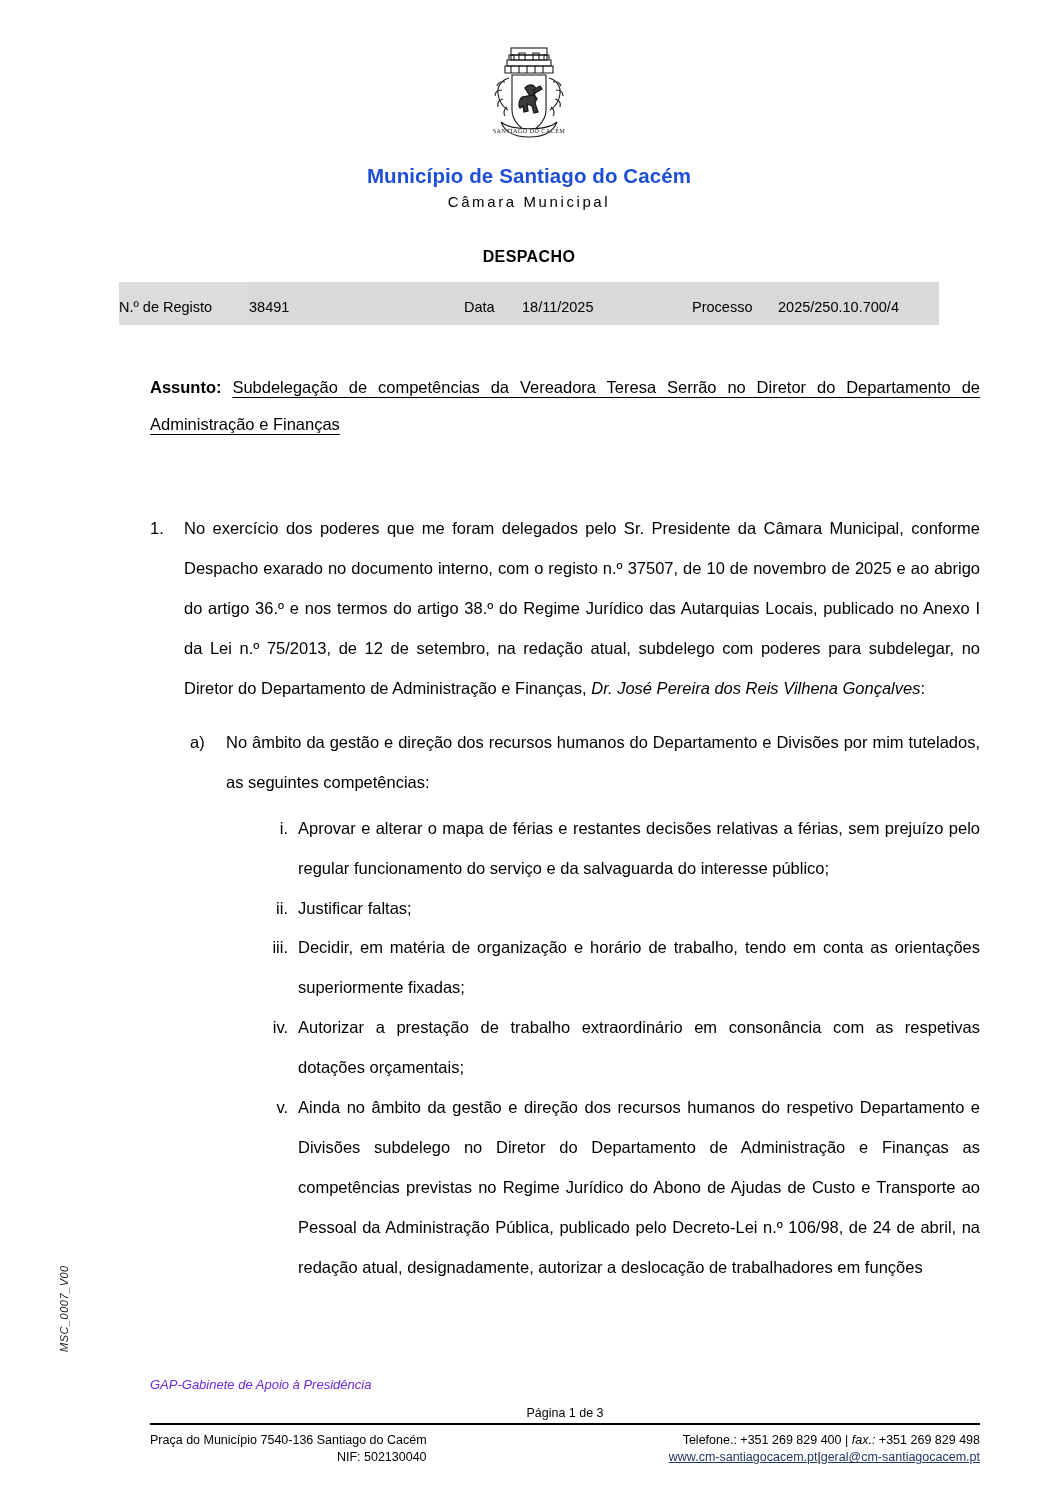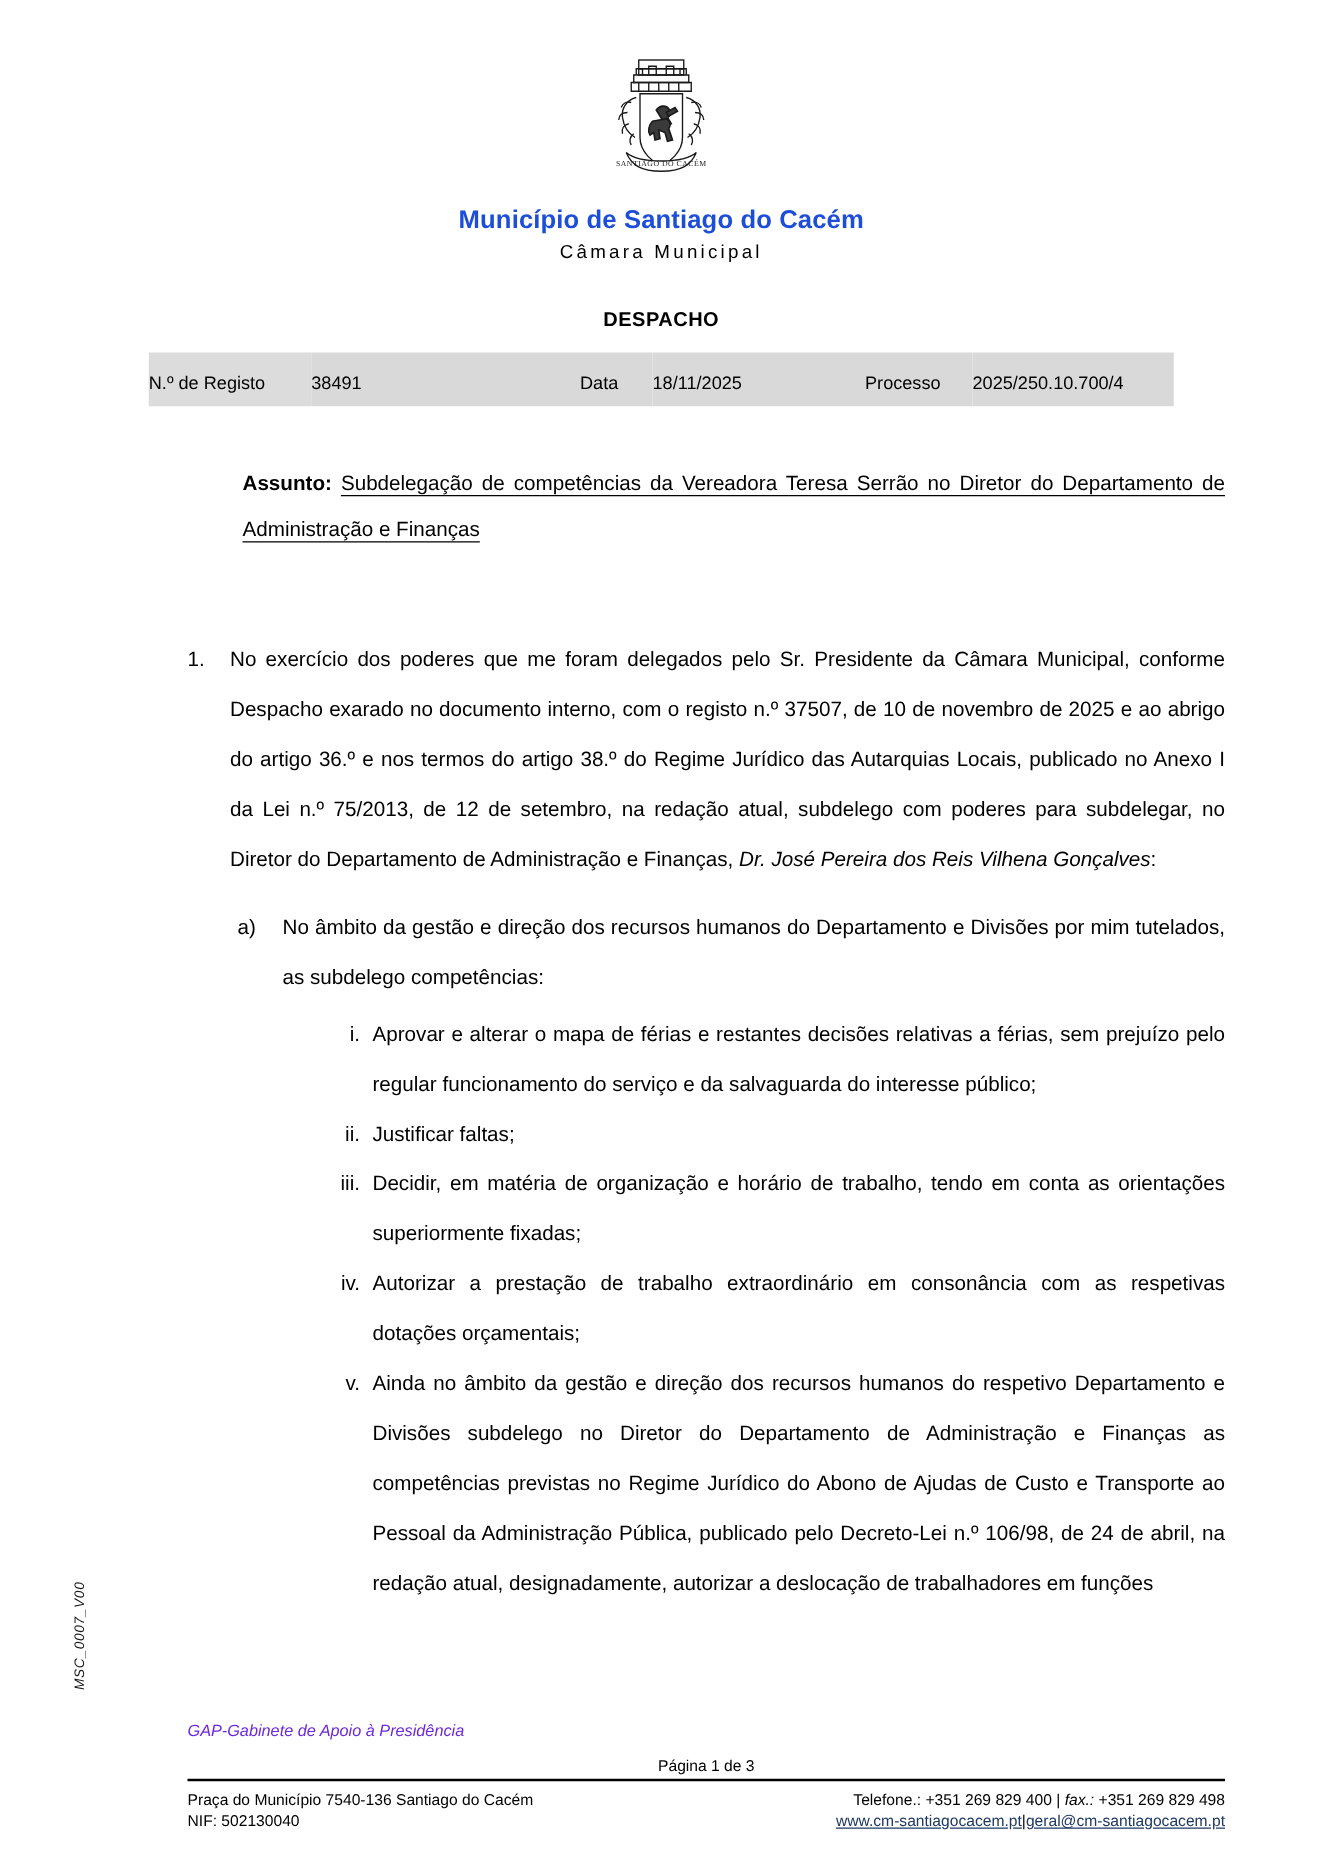--- a/index.html
+++ b/index.html
@@ -98,21 +98,20 @@
   .content {
     margin: 0 78px 0 150px;
     font-size: 16px;
     line-height: 1;
   }
   .subject {
     margin-top: 44px;
     font-size: 16.5px;
     text-align: justify;
     line-height: 2.25;
-    margin-left: 44px;
   }
   .subject .lbl {
     font-weight: bold;
     text-decoration: none;
   }
   .subject .val {
     text-decoration: underline;
     text-underline-offset: 4px;
   }
 
@@ -191,21 +190,21 @@
     margin: 0 0 7px 0;
   }
   .footer-cols {
     display: flex;
     justify-content: space-between;
     align-items: flex-start;
   }
   .footer-left {
     font-size: 12.5px;
     line-height: 1.42;
-    text-align: left;
+    text-align: right;
   }
   .footer-right {
     font-size: 12.5px;
     line-height: 1.42;
     text-align: right;
   }
   .footer-right .fax { font-style: italic; }
   .link {
     color: #1f3864;
     text-decoration: underline;
@@ -278,21 +277,21 @@
     <div class="subject">
       <span class="lbl">Assunto:</span>
       <span class="val">Subdelegação de competências da Vereadora Teresa Serrão no Diretor do Departamento de Administração e Finanças</span>
     </div>
 
     <div class="para-num">
       <span class="marker">1.</span><span>No exercício dos poderes que me foram delegados pelo Sr. Presidente da Câmara Municipal, conforme Despacho exarado no documento interno, com o registo n.º 37507, de 10 de novembro de 2025 e ao abrigo do artigo 36.º e nos termos do artigo 38.º do Regime Jurídico das Autarquias Locais, publicado no Anexo I da Lei n.º 75/2013, de 12 de setembro, na redação atual, subdelego com poderes para subdelegar, no Diretor do Departamento de Administração e Finanças, </span><em>Dr. José Pereira dos Reis Vilhena Gonçalves</em><span>:</span>
     </div>
 
     <div class="item-a">
-      <span class="marker">a)</span><span>No âmbito da gestão e direção dos recursos humanos do Departamento e Divisões por mim tutelados, as subdelego competências:</span>
+      <span class="marker">a)</span><span>No âmbito da gestão e direção dos recursos humanos do Departamento e Divisões por mim tutelados, as seguintes competências:</span>
     </div>
 
     <ul class="roman-list">
       <li>
         <span class="marker">i.</span><span>Aprovar e alterar o mapa de férias e restantes decisões relativas a férias, sem prejuízo pelo regular funcionamento do serviço e da salvaguarda do interesse público;</span>
       </li>
       <li>
         <span class="marker">ii.</span><span>Justificar faltas;</span>
       </li>
       <li>

